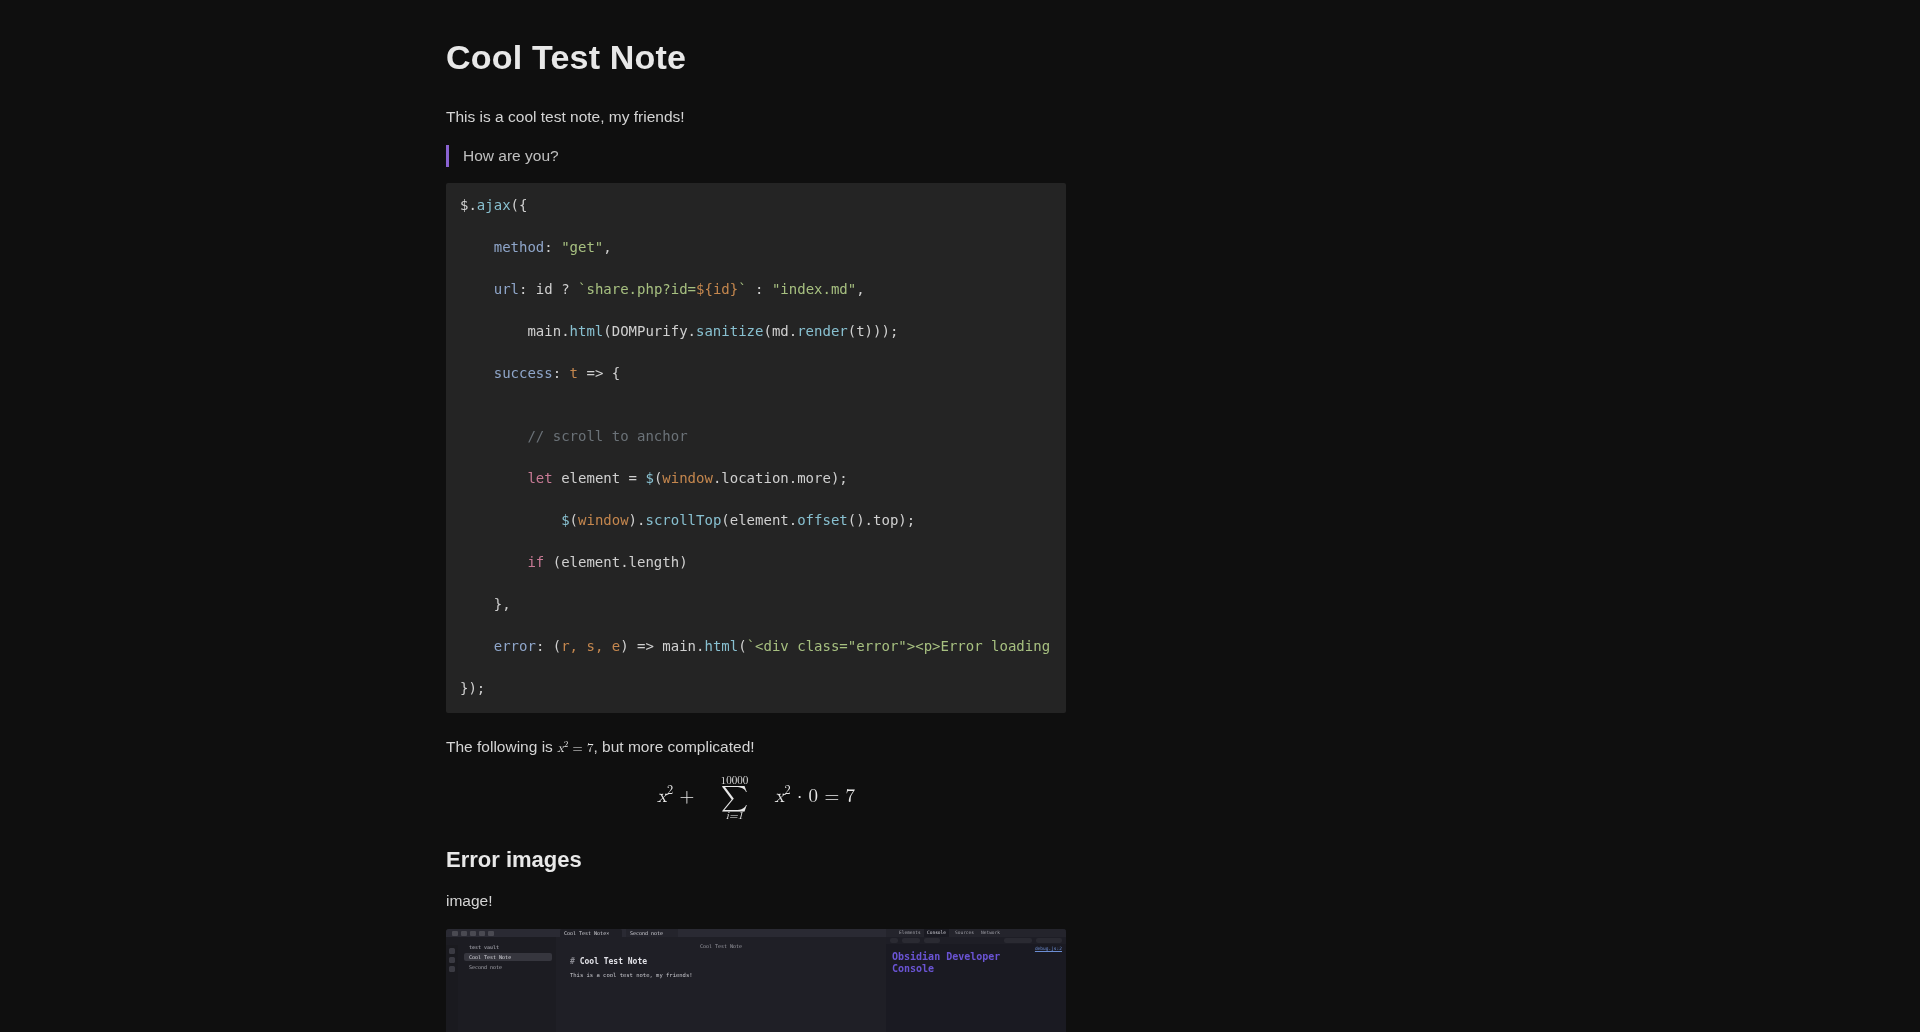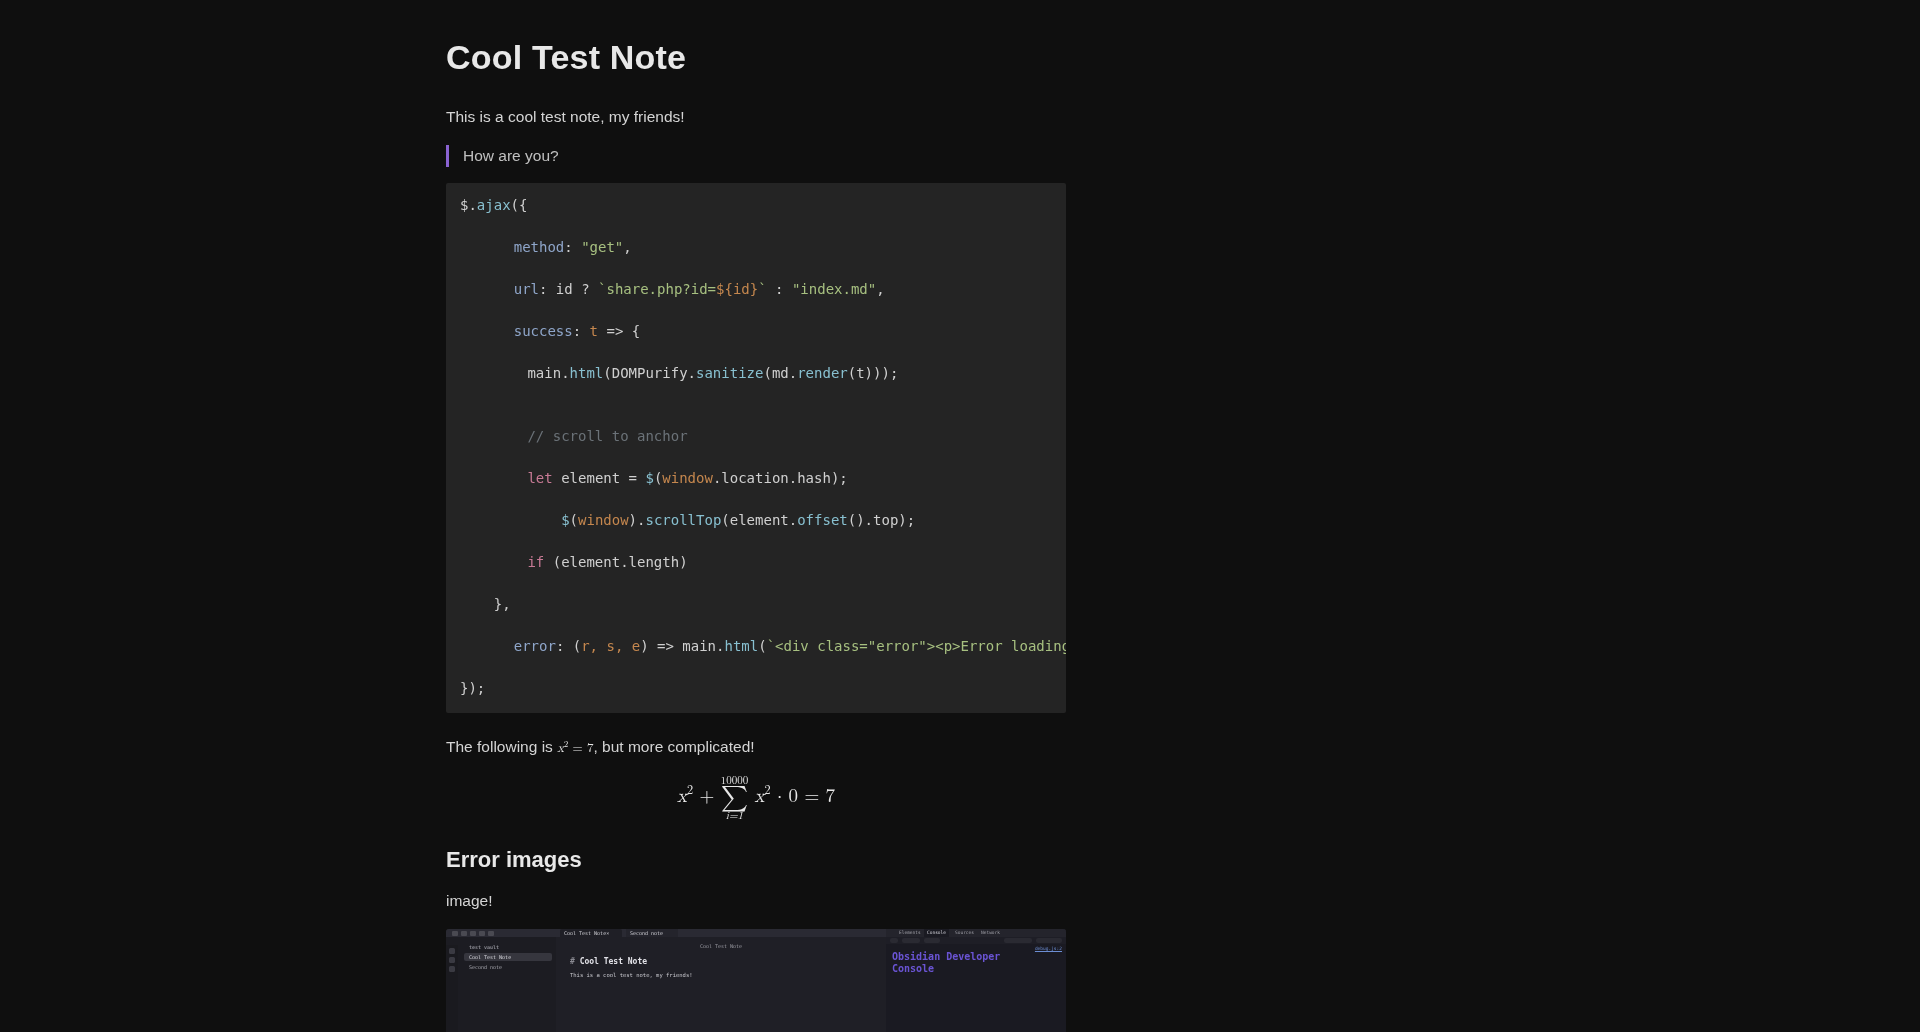--- a/index.html
+++ b/index.html
@@ -30,31 +30,31 @@
   body{width:1920px;min-height:1032px;overflow:hidden;}
   .page{max-width:620px;margin:0 0 0 446px;padding-top:38px;}
   h1{font-size:34px;font-weight:700;color:var(--heading);margin:0 0 28px 0;letter-spacing:0.2px;}
   h2{font-size:22px;font-weight:700;color:var(--heading);margin:26px 0 16px 0;}
   p{font-size:15.5px;line-height:1.55;margin:0 0 16px 0;color:var(--text);}
   blockquote{margin:0 0 16px 0;padding:2px 0 2px 14px;border-left:3px solid var(--quote-bar);color:var(--text-dim);font-size:15.5px;}
 
   pre.code{background:var(--code-bg);color:var(--code-fg);border-radius:2px;padding:12px 14px 14px 14px;margin:0 0 22px 0;overflow:hidden;white-space:pre;font-family:ui-monospace,SFMono-Regular,Menlo,Consolas,monospace;font-size:14px;line-height:1.5;}
   pre.code .ln{display:block;}
   .tk-fn{color:var(--tok-fn);}
-  .tk-prop{color:var(--tok-prop);margin-left:20px;}
+  .tk-prop{color:var(--tok-prop);}
   .tk-str{color:var(--tok-str);}
   .tk-var{color:var(--tok-var);}
   .tk-cm{color:var(--tok-comment);}
   .tk-kw{color:var(--tok-kw-let);}
 
   .math{font-family:"Latin Modern Math","STIX Two Math","Cambria Math",Georgia,serif;font-style:italic;color:var(--math);}
   .math .up{font-style:normal;}
   .inline-math{font-size:13px;}
   .display-math{text-align:center;font-size:19px;margin:0 0 24px 0;}
-  .display-math .sum-wrap{display:inline-flex;flex-direction:column;align-items:center;vertical-align:middle;margin:0 0;line-height:1;}
+  .display-math .sum-wrap{display:inline-flex;flex-direction:column;align-items:center;vertical-align:middle;margin:0 20px;line-height:1;}
   .display-math .sum-top{font-size:11px;font-style:normal;}
   .display-math .sum-sym{font-size:26px;line-height:0.9;font-style:normal;}
   .display-math .sum-bot{font-size:11px;}
   sup{font-size:0.65em;vertical-align:super;line-height:0;}
 
   
   .shot{position:relative;width:620px;height:160px;background:var(--img-bg);border-radius:3px;overflow:hidden;font-family:ui-monospace,SFMono-Regular,Menlo,Consolas,monospace;color:#bfbfc7;font-size:6px;}
   .shot .bar{position:absolute;left:0;right:0;top:0;height:8px;background:var(--img-head);}
   .shot .ico{position:absolute;top:2px;width:6px;height:5px;border-radius:1px;background:#4a4a52;}
   .shot .sidebar{position:absolute;left:0;top:8px;bottom:0;width:110px;background:#1c1c22;}
@@ -87,25 +87,25 @@
 
   <h1>Cool Test Note</h1>
 
   <p>This is a cool test note, my friends!</p>
 
   <blockquote>How are you?</blockquote>
 
   <pre class="code"><span class="ln"><span>$.</span><span class="tk-fn">ajax</span><span>({</span></span>
 <span class="ln"><span>    </span><span class="tk-prop">method</span><span>: </span><span class="tk-str">"get"</span><span>,</span></span>
 <span class="ln"><span>    </span><span class="tk-prop">url</span><span>: id ? </span><span class="tk-str">`share.php?id=</span><span class="tk-var">${id}</span><span class="tk-str">`</span><span> : </span><span class="tk-str">"index.md"</span><span>,</span></span>
+<span class="ln"><span>        main.</span><span class="tk-fn">html</span><span>(DOMPurify.</span><span class="tk-fn">sanitize</span><span>(md.</span><span class="tk-fn">render</span><span>(t)));</span></span>
 <span class="ln"><span>    </span><span class="tk-prop">success</span><span>: </span><span class="tk-var">t</span><span> =&gt; {</span></span>
-<span class="ln"><span>        main.</span><span class="tk-fn">html</span><span>(DOMPurify.</span><span class="tk-fn">sanitize</span><span>(md.</span><span class="tk-fn">render</span><span>(t)));</span></span>
 <span class="ln"></span>
 <span class="ln"><span>        </span><span class="tk-cm">// scroll to anchor</span></span>
-<span class="ln"><span>        </span><span class="tk-kw">let</span><span> element = </span><span class="tk-fn">$</span><span>(</span><span class="tk-var">window</span><span>.location.hash);</span></span>
+<span class="ln"><span>        </span><span class="tk-kw">let</span><span> element = </span><span class="tk-fn">$</span><span>(</span><span class="tk-var">window</span><span>.location.more);</span></span>
 <span class="ln"><span>            </span><span class="tk-fn">$</span><span>(</span><span class="tk-var">window</span><span>).</span><span class="tk-fn">scrollTop</span><span>(element.</span><span class="tk-fn">offset</span><span>().top);</span></span>
 <span class="ln"><span>        </span><span class="tk-kw">if</span><span> (element.length)</span></span>
 <span class="ln">    },</span>
 <span class="ln"><span>    </span><span class="tk-prop">error</span><span>: (</span><span class="tk-var">r, s, e</span><span>) =&gt; main.</span><span class="tk-fn">html</span><span>(</span><span class="tk-str">`&lt;div class="error"&gt;&lt;p&gt;Error loading </span></span>
 <span class="ln">});</span></pre>
 
 
   <p>
     <span>The following is </span><span class="math inline-math"><span>x</span><sup class="up">2</sup><span class="up"> = 7</span></span><span>, but more complicated!</span>
   </p>

